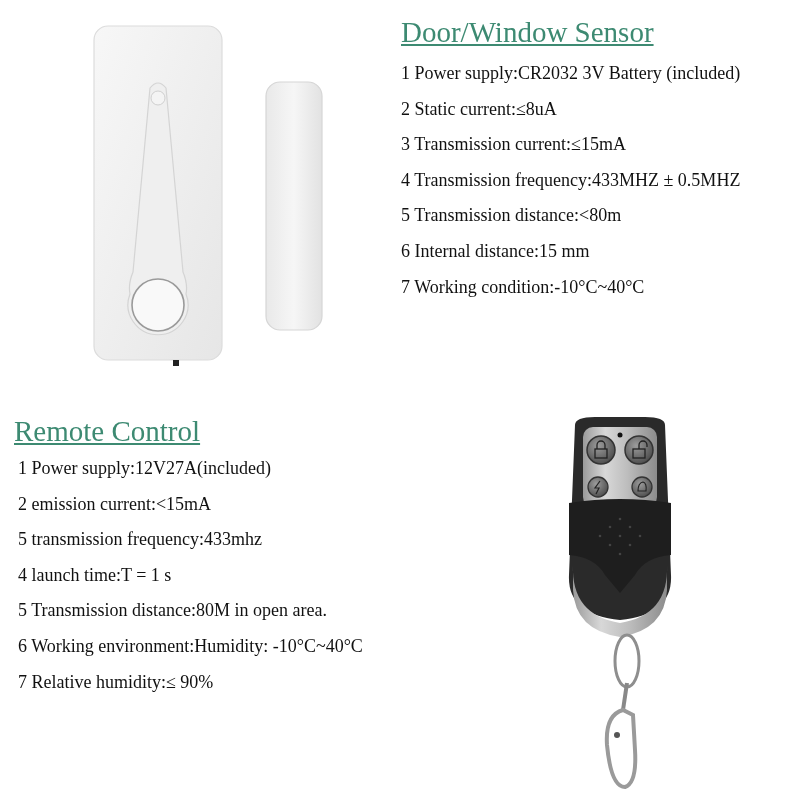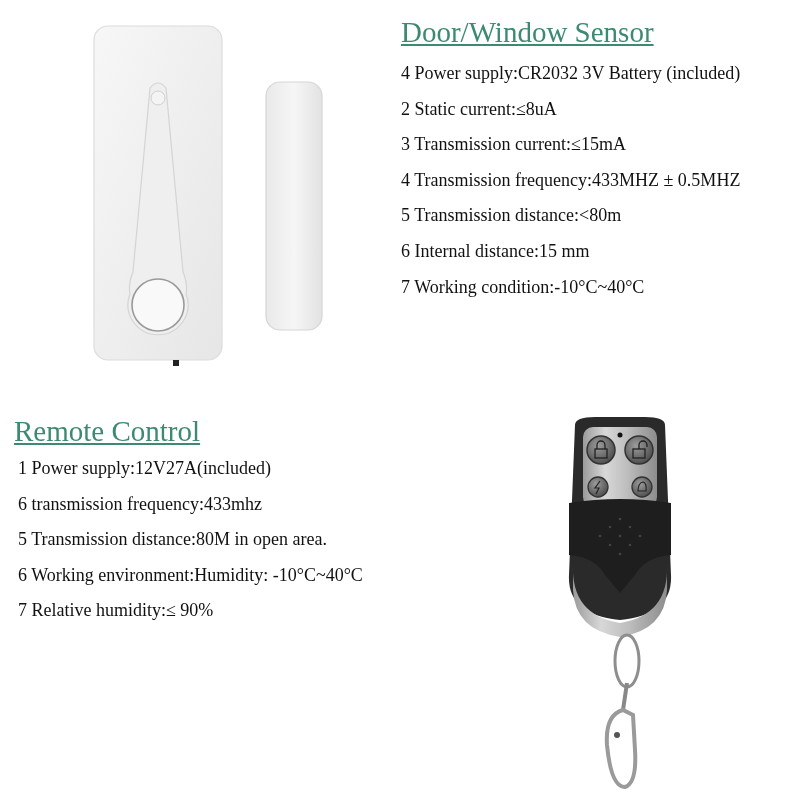--- a/index.html
+++ b/index.html
@@ -72,33 +72,35 @@
     <circle cx="70" cy="283" r="26" fill="#f9f9f9" stroke="#9a9a9a" stroke-width="1.6"></circle>
 
     <rect x="85" y="338" width="6" height="6" fill="#222"></rect>
 
     <rect x="178" y="60" width="56" height="248" rx="14" ry="14" fill="url(#magGrad)" stroke="#d6d6d6" stroke-width="1.2"></rect>
   </svg>
 </div>
 
 <h2 class="section-title" id="sensor-title">Door/Window Sensor</h2>
 <ul class="spec-list" id="sensor-specs">
-  <li>4 Power supply:CR2032 3V Battery (included)</li>
+  <li>1 Power supply:CR2032 3V Battery (included)</li>
   <li>2 Static current:≤8uA</li>
   <li>3 Transmission current:≤15mA</li>
   <li>4 Transmission frequency:433MHZ ± 0.5MHZ</li>
   <li>5 Transmission distance:&lt;80m</li>
   <li>6 Internal distance:15 mm</li>
   <li>7 Working condition:-10°C~40°C</li>
 </ul>
 
 <h2 class="section-title" id="remote-title">Remote Control</h2>
 <ul class="spec-list" id="remote-specs">
   <li>1 Power supply:12V27A(included)</li>
-  <li>6 transmission frequency:433mhz</li>
+  <li>2 emission current:&lt;15mA</li>
+  <li>5 transmission frequency:433mhz</li>
+  <li>4 launch time:T = 1 s</li>
   <li>5 Transmission distance:80M in open area.</li>
   <li>6 Working environment:Humidity: -10°C~40°C</li>
   <li>7 Relative humidity:≤ 90%</li>
 </ul>
 
 <div class="product" id="remote-image">
   <svg width="130" height="380" viewBox="0 0 130 380">
     <defs>
       <linearGradient id="metal" x1="0" y1="0" x2="1" y2="0">
         <stop offset="0" stop-color="#9a9a9a"></stop>

